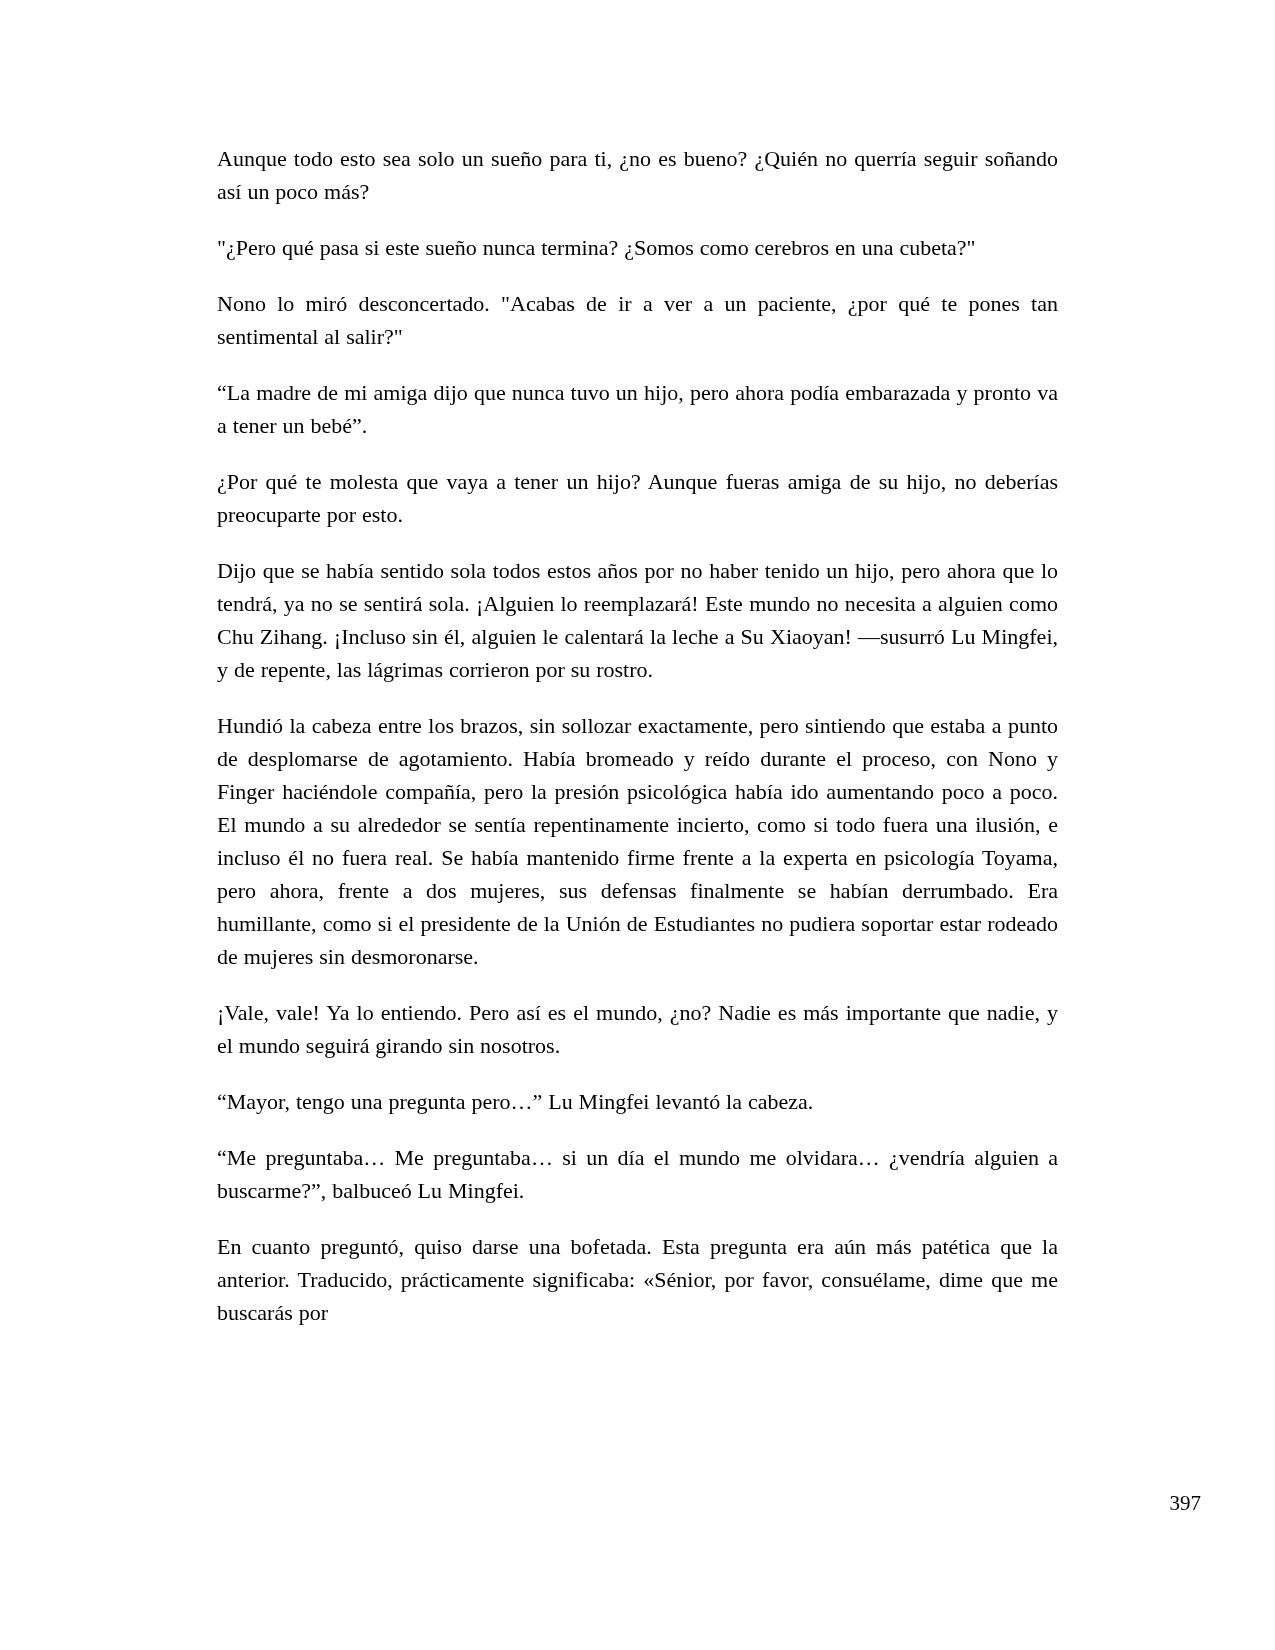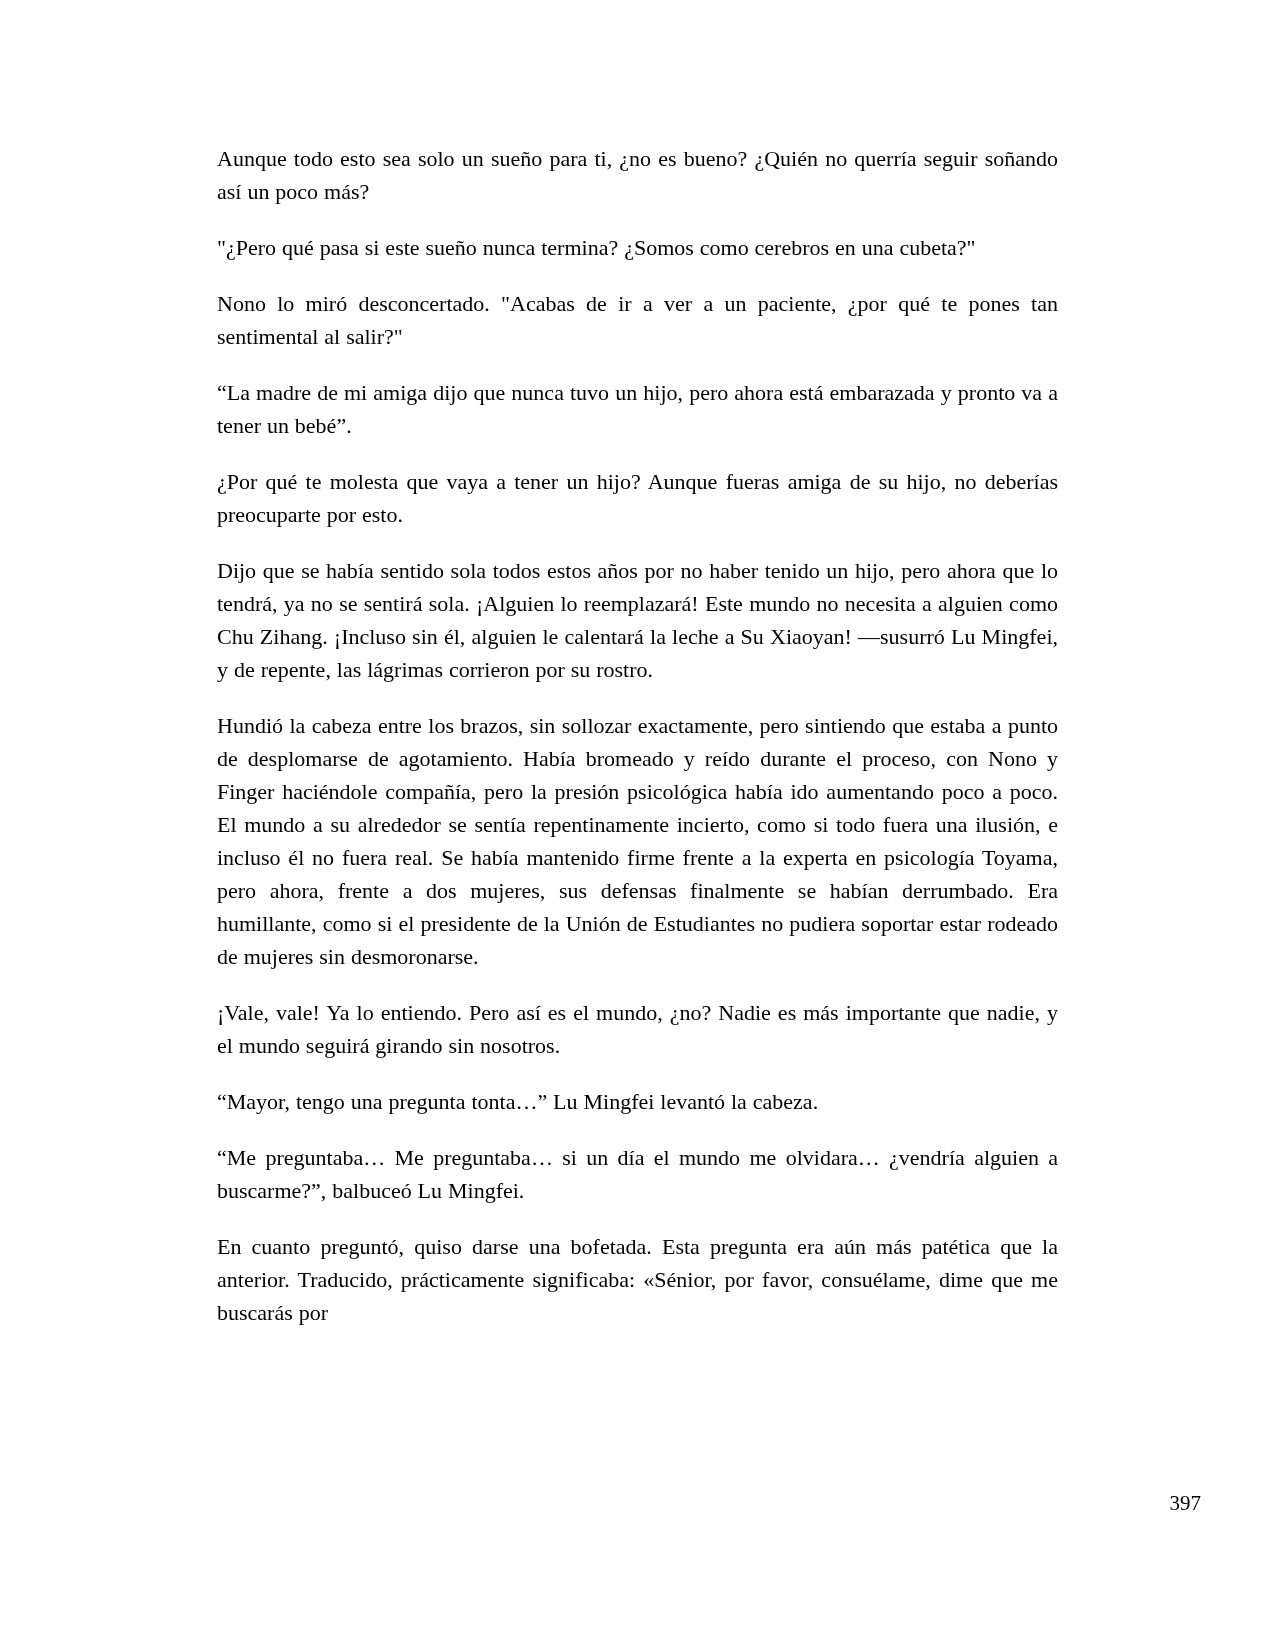--- a/index.html
+++ b/index.html
@@ -34,23 +34,23 @@
   }
 </style>
 </head>
 <body>
 
 <div class="page">
   <div class="content">
     <p>Aunque todo esto sea solo un sueño para ti, ¿no es bueno? ¿Quién no querría seguir soñando así un poco más?</p>
     <p>"¿Pero qué pasa si este sueño nunca termina? ¿Somos como cerebros en una cubeta?"</p>
     <p>Nono lo miró desconcertado. "Acabas de ir a ver a un paciente, ¿por qué te pones tan sentimental al salir?"</p>
-    <p>“La madre de mi amiga dijo que nunca tuvo un hijo, pero ahora está embarazada y pronto va a tener un bebé”.</p>
+    <p>“La madre de mi amiga dijo que nunca tuvo un hijo, pero ahora podía embarazada y pronto va a tener un bebé”.</p>
     <p>¿Por qué te molesta que vaya a tener un hijo? Aunque fueras amiga de su hijo, no deberías preocuparte por esto.</p>
     <p>Dijo que se había sentido sola todos estos años por no haber tenido un hijo, pero ahora que lo tendrá, ya no se sentirá sola. ¡Alguien lo reemplazará! Este mundo no necesita a alguien como Chu Zihang. ¡Incluso sin él, alguien le calentará la leche a Su Xiaoyan! —susurró Lu Mingfei, y de repente, las lágrimas corrieron por su rostro.</p>
     <p>Hundió la cabeza entre los brazos, sin sollozar exactamente, pero sintiendo que estaba a punto de desplomarse de agotamiento. Había bromeado y reído durante el proceso, con Nono y Finger haciéndole compañía, pero la presión psicológica había ido aumentando poco a poco. El mundo a su alrededor se sentía repentinamente incierto, como si todo fuera una ilusión, e incluso él no fuera real. Se había mantenido firme frente a la experta en psicología Toyama, pero ahora, frente a dos mujeres, sus defensas finalmente se habían derrumbado. Era humillante, como si el presidente de la Unión de Estudiantes no pudiera soportar estar rodeado de mujeres sin desmoronarse.</p>
     <p>¡Vale, vale! Ya lo entiendo. Pero así es el mundo, ¿no? Nadie es más importante que nadie, y el mundo seguirá girando sin nosotros.</p>
-    <p>“Mayor, tengo una pregunta tonta…” Lu Mingfei levantó la cabeza.</p>
+    <p>“Mayor, tengo una pregunta pero…” Lu Mingfei levantó la cabeza.</p>
     <p>“Me preguntaba… Me preguntaba… si un día el mundo me olvidara… ¿vendría alguien a buscarme?”, balbuceó Lu Mingfei.</p>
     <p>En cuanto preguntó, quiso darse una bofetada. Esta pregunta era aún más patética que la anterior. Traducido, prácticamente significaba: «Sénior, por favor, consuélame, dime que me buscarás por</p>
   </div>
   <div class="page-number">397</div>
 </div>
 
 </body></html>

